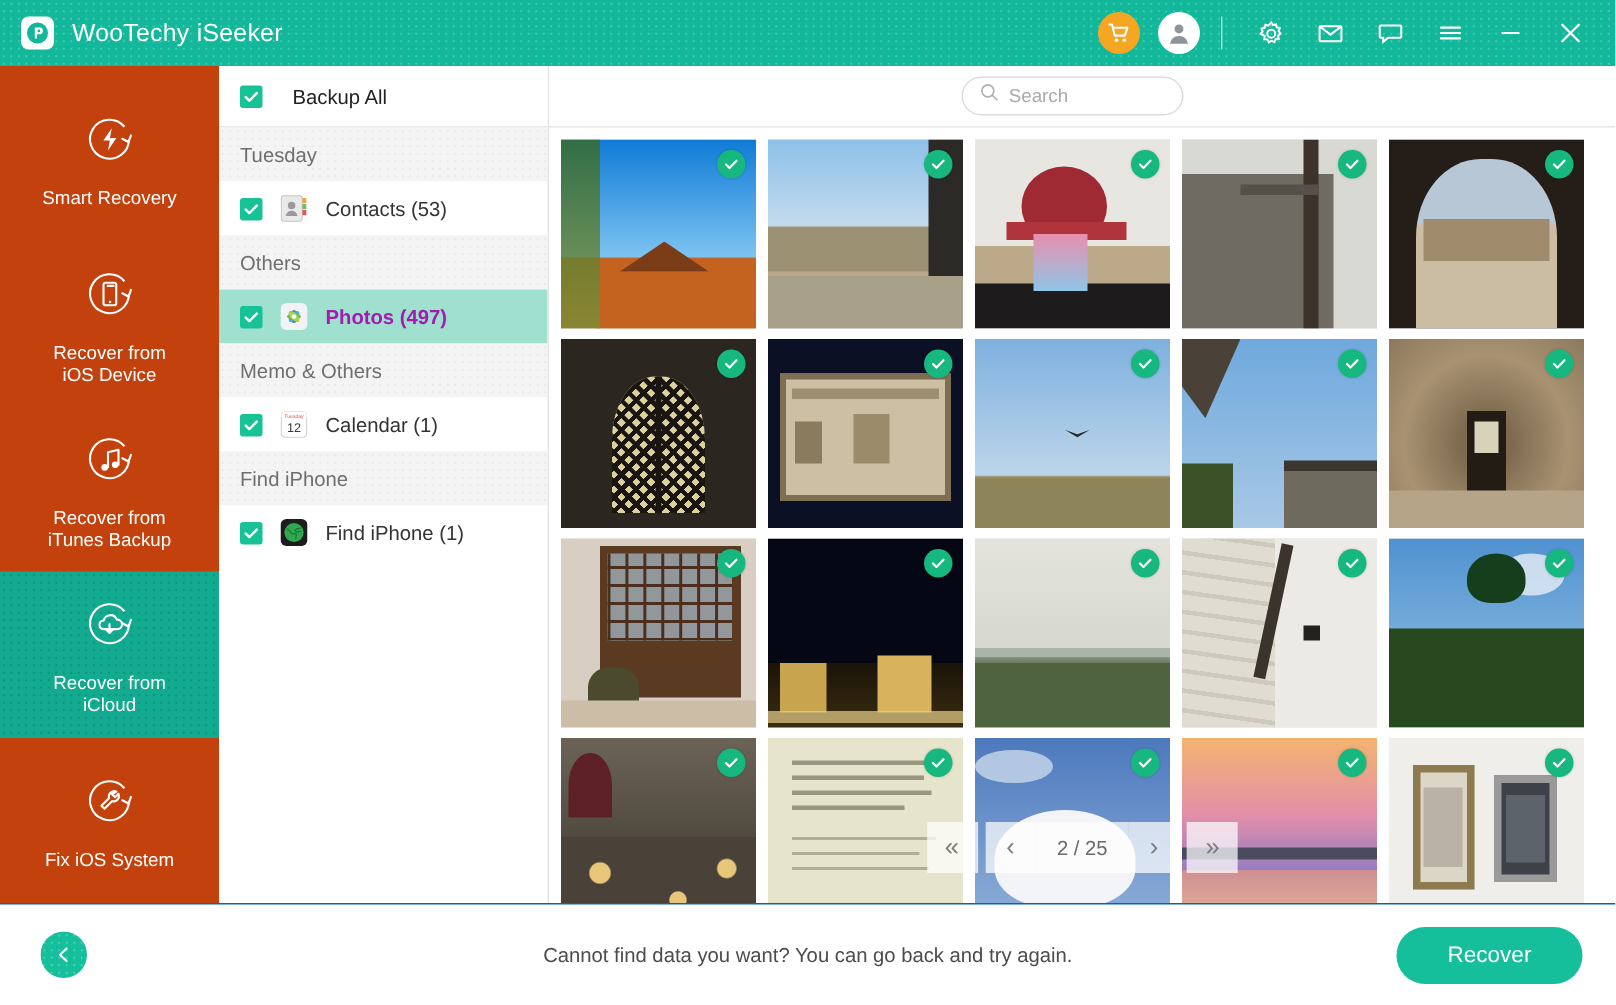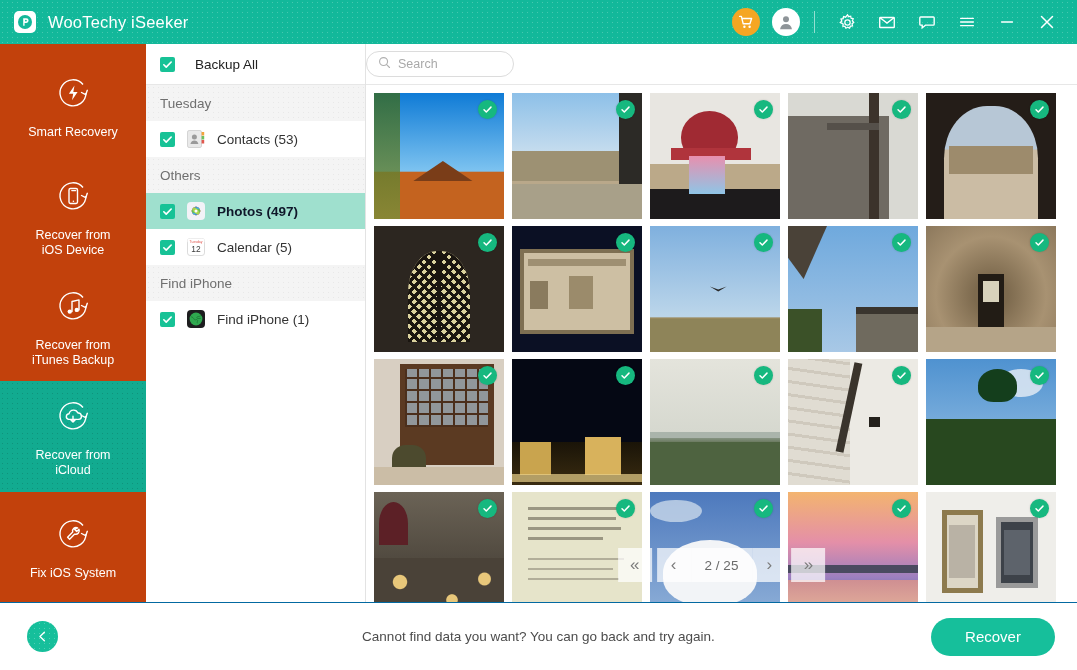--- a/index.html
+++ b/index.html
@@ -109,21 +109,21 @@
     background-size: 5px 5px;
   }
   .cat-row {
     height: 36px;
     display: flex; align-items: center; gap: 12px;
     padding-left: 14px;
     font-size: 13.5px; color: #333;
     cursor: pointer;
     background: #fff;
   }
-  .cat-row.selected { background: #9fe0ce; font-weight: 600; color:#0f172a; }
+  .cat-row.selected { background: #9fe0ce; font-weight: 600; color:#a21caf; }
   .cat-row.disabled { color: #b4b4b4; }
   .cat-ico { width: 18px; height: 18px; flex: 0 0 18px; border-radius: 3px; }
 
   
   .cb {
     width: 15px; height: 15px; flex: 0 0 15px;
     border-radius: 2px;
     display: flex; align-items: center; justify-content: center;
     cursor: pointer;
   }
@@ -132,21 +132,21 @@
   .cb svg { display: block; }
 
   
   .content {
     flex: 1 1 auto; display: flex; flex-direction: column;
     background: #fff; min-width: 0;
   }
   .content-top {
     height: 41px; flex: 0 0 41px;
     border-bottom: 1px solid #e7e7e7;
-    display: flex; align-items: center; justify-content: flex-start;
+    display: flex; align-items: center; justify-content: center;
     padding-right: 14px;
   }
   .searchbox {
     width: 148px; height: 26px;
     border: 1px solid #dcdcdc; border-radius: 13px;
     display: flex; align-items: center; gap: 7px;
     padding: 0 11px;
     background: #fff;
   }
   .searchbox input {
@@ -418,35 +418,36 @@
                 <ellipse rx="2.2" ry="4.4" fill="#3fb0e0" transform="rotate(225)"></ellipse>
                 <ellipse rx="2.2" ry="4.4" fill="#5fc05a" transform="rotate(270)"></ellipse>
                 <ellipse rx="2.2" ry="4.4" fill="#a9d44a" transform="rotate(315)"></ellipse>
                 <circle r="1.5" fill="#fdfdfd"></circle>
               </g>
             </svg>
           </span>
           <span>Photos (497)</span>
         </div>
 
+        <div class="cat-group-head">Memo &amp; Others</div>
         <div class="cat-row">
           <span class="cb on">
             <svg width="11" height="11" viewBox="0 0 12 12" fill="none" stroke="#fff" stroke-width="1.8" stroke-linecap="round" stroke-linejoin="round">
                 <path d="M2 6.3l2.6 2.6L10 3.3"></path>
               </svg>
           </span>
           <span class="cat-ico">
             <svg width="18" height="18" viewBox="0 0 18 18">
               <rect x="0.5" y="0.5" width="17" height="17" rx="2.6" fill="#fff" stroke="#d2d2d2" stroke-width=".8"></rect>
               <rect x="0.5" y="0.5" width="17" height="5" rx="2.6" fill="#fff"></rect>
               <text x="9" y="4.6" font-size="3.4" fill="#e2534b" text-anchor="middle" font-family="Liberation Sans, sans-serif">Tuesday</text>
               <text x="9" y="14" font-size="8.4" fill="#3c3c3c" text-anchor="middle" font-family="Liberation Sans, sans-serif">12</text>
             </svg>
           </span>
-          <span>Calendar (5)</span>
+          <span>Calendar (1)</span>
         </div>
 
         <div class="cat-group-head">Find iPhone</div>
         <div class="cat-row">
           <span class="cb on">
             <svg width="11" height="11" viewBox="0 0 12 12" fill="none" stroke="#fff" stroke-width="1.8" stroke-linecap="round" stroke-linejoin="round">
                 <path d="M2 6.3l2.6 2.6L10 3.3"></path>
               </svg>
           </span>
           <span class="cat-ico">

